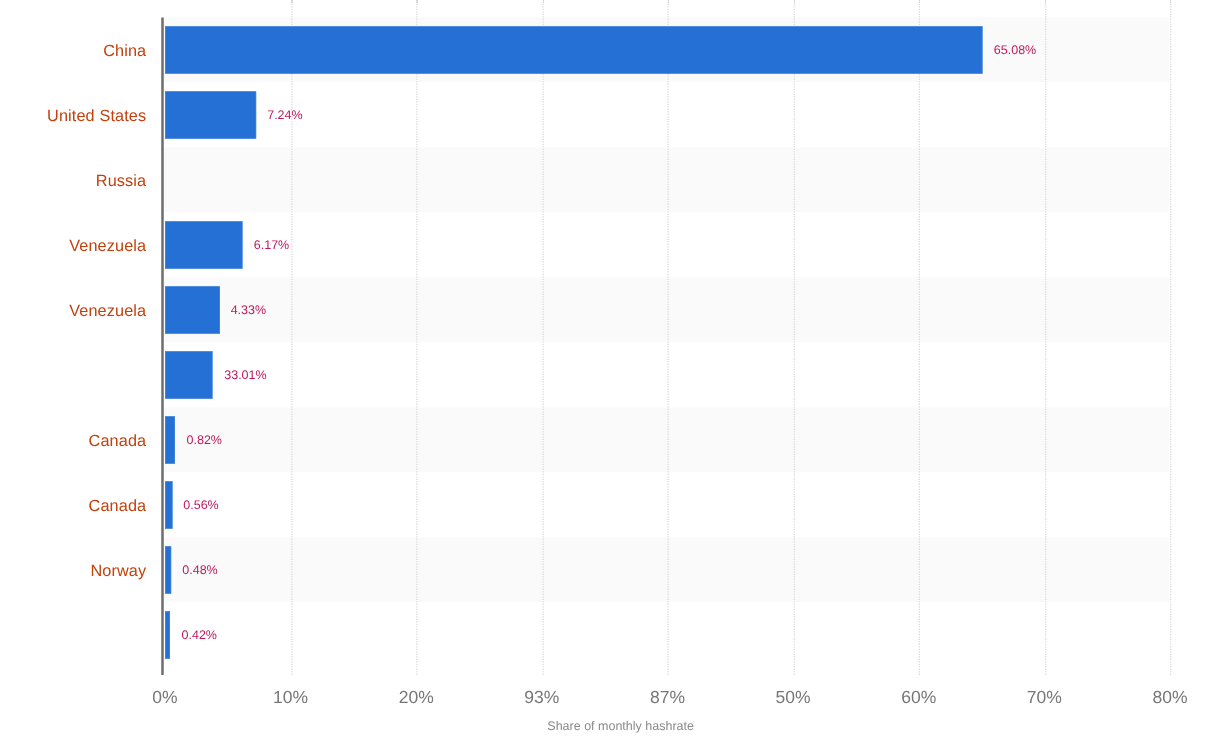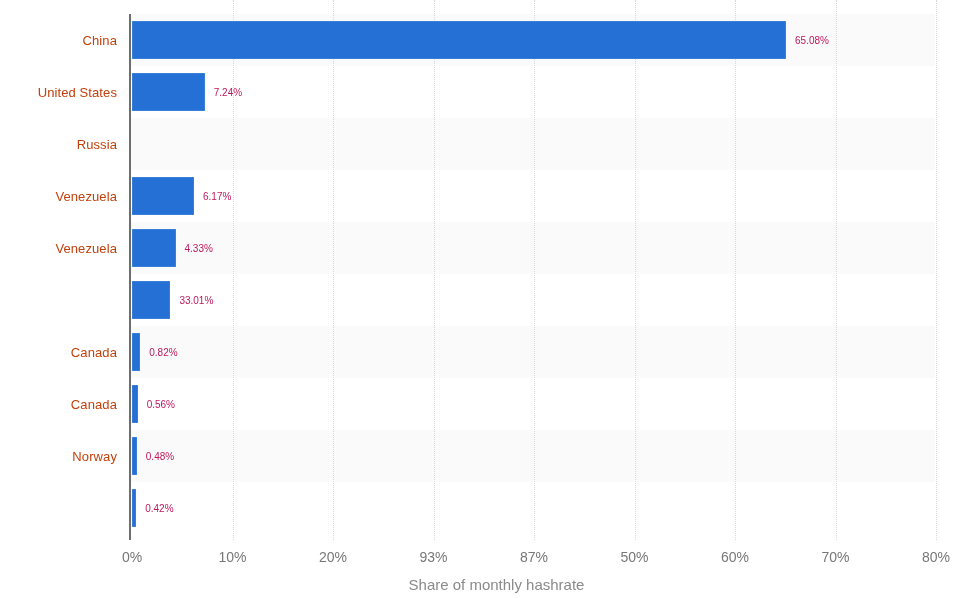--- a/index.html
+++ b/index.html
@@ -121,21 +121,21 @@
     color: #777777;
     white-space: nowrap;
   }
 
   .xaxis-title {
     position: absolute;
     top: 36px;
     left: 0;
     width: 925px;
     text-align: center;
-    font-size: 15px;
+    font-size: 10px;
     color: #8a8a8a;
     padding-left: 68px;
     box-sizing: border-box;
     white-space: nowrap;
   }
 </style>
 </head>
 <body>
 
 <div id="chart-root">

